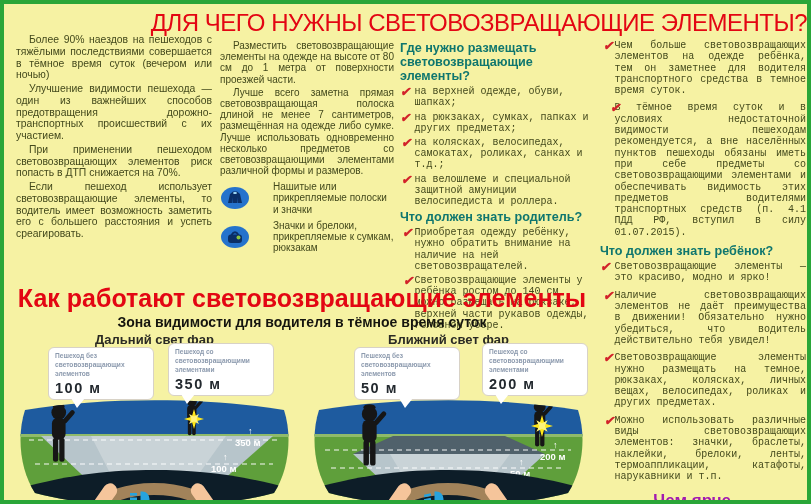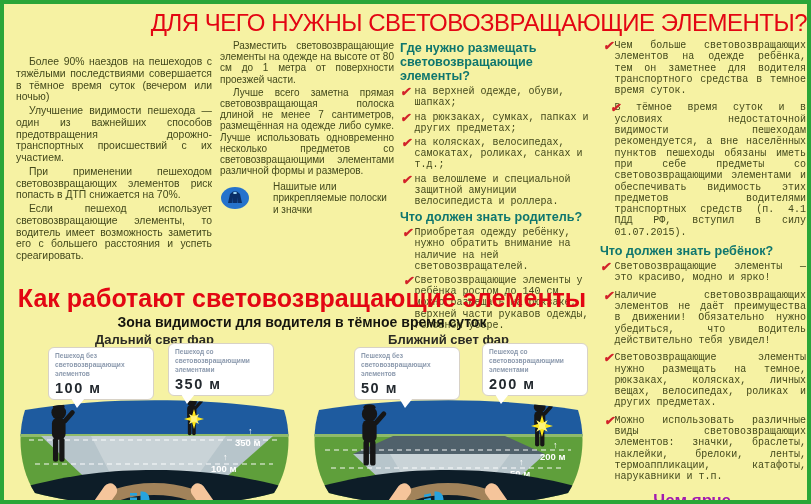--- a/index.html
+++ b/index.html
@@ -3,21 +3,21 @@
 <meta charset="utf-8">
 <style>
   html,body{margin:0;padding:0;background:#ddd;}
   .poster{position:relative;width:811px;height:504px;box-sizing:border-box;
     background:#f6f2a3;border:4px solid #2aa638;overflow:hidden;
     font-family:"Liberation Sans",sans-serif;}
   .title{position:absolute;top:5px;left:0;right:0;text-align:right;
     color:#e30613;font-weight:normal;font-size:24px;letter-spacing:-0.5px;}
   .col{position:absolute;color:#43491c;}
   .col p{margin:0 0 2px;text-indent:13px;text-align:justify;}
-  .col1{left:12px;top:52px;width:196px;font-size:10.4px;line-height:1.13;}
+  .col1{left:12px;top:30px;width:196px;font-size:10.4px;line-height:1.13;}
   .col2{left:216px;top:36px;width:174px;font-size:10px;line-height:1.12;}
   .col3{left:396px;top:34px;width:192px;font-size:10px;line-height:1.12;}
   .col4{left:596px;top:36px;width:206px;font-size:10px;line-height:1.13;}
   .icon-item{display:flex;align-items:center;gap:23px;margin-top:5px;}
   .icon-item svg{flex:0 0 auto;}
   .ghead{color:#0f766e;font-weight:bold;font-size:12.6px;line-height:1.12;margin:3px 0;}
   .check{display:flex;gap:4px;margin-bottom:3px;}
   .check .mark{color:#d2222a;font-weight:bold;font-size:12.5px;line-height:1;
     flex:0 0 auto;transform:skewX(-10deg);}
   .check .ctext{flex:1;font-family:Liberation Mono, monospace;}
@@ -67,20 +67,29 @@
 
     <div class="icon-item">
       <svg width="30" height="24" viewBox="0 0 30 24">
         <ellipse cx="15" cy="12" rx="14" ry="11" fill="#2573cc"></ellipse>
         <path d="M10,8 L13,5.5 H17 L20,8 L22,17 H18 L17.5,11 V17 H12.5 V11 L12,17 H8 Z" fill="#0a2f66"></path>
         <rect x="13.4" y="6" width="3.2" height="2" fill="#9fd7f2"></rect>
       </svg>
       <div class="txt">Нашитые или прикрепляемые полоски и значки</div>
     </div>
 
+    <div class="icon-item">
+      <svg width="30" height="24" viewBox="0 0 30 24">
+        <ellipse cx="15" cy="12" rx="14" ry="11" fill="#2573cc"></ellipse>
+        <path d="M11.5,10 Q15,4.5 18.5,10" stroke="#0a2f66" stroke-width="2" fill="none"></path>
+        <rect x="8" y="9.5" width="14" height="8.5" rx="3" fill="#0a2f66"></rect>
+        <circle cx="18.5" cy="12.5" r="2" fill="#8dc63f"></circle>
+      </svg>
+      <div class="txt">Значки и брелоки, прикрепляемые к сумкам, рюкзакам</div>
+    </div>
 
   </div>
 
   <div class="col col3">
     <div class="ghead">Где нужно размещать световозвращающие элементы?</div>
     <div class="check">
       <span class="mark">✔</span>
       <span class="ctext">на верхней одежде, обуви, шапках;</span>
     </div>
     <div class="check">

